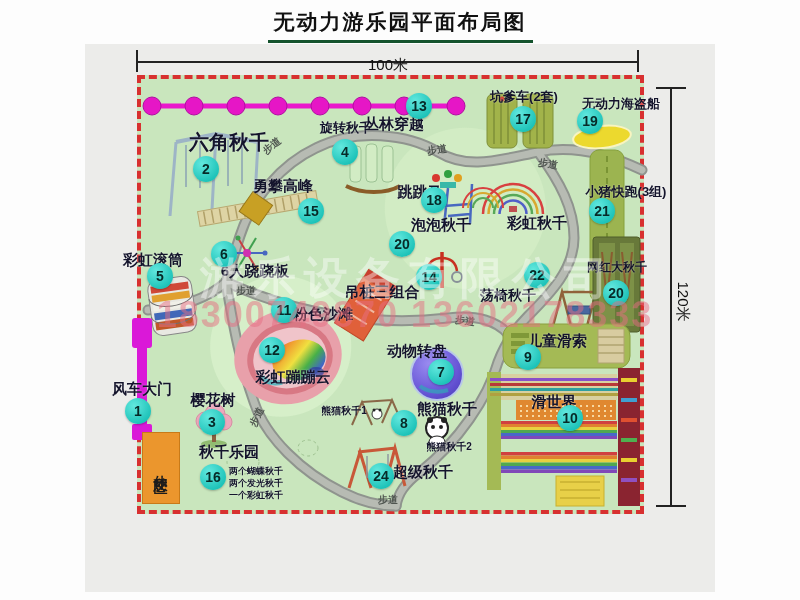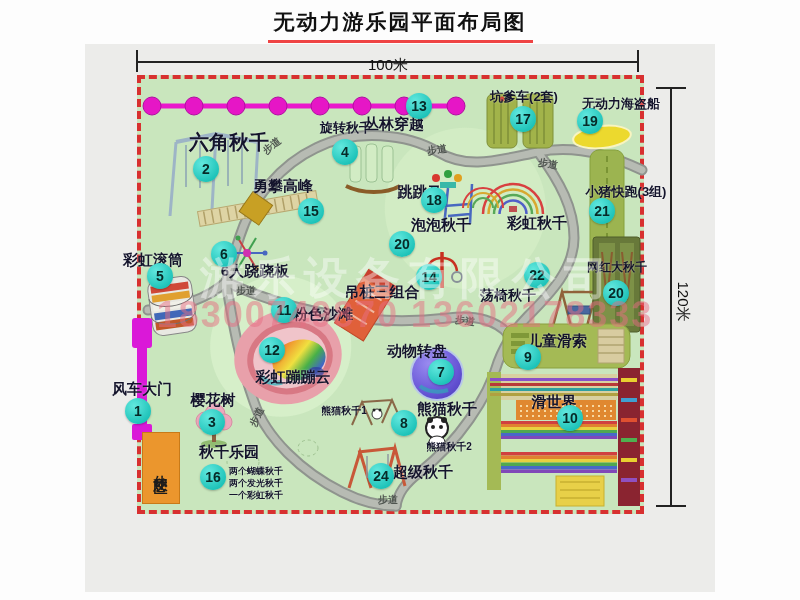--- a/index.html
+++ b/index.html
@@ -2,21 +2,21 @@
 <html><head>
 <meta charset="utf-8">
 <style>
   html,body{margin:0;padding:0;background:#ffffff;}
   .stage{position:relative;width:800px;height:600px;background:#fdfdfd;overflow:hidden;
          font-family:"Liberation Sans","DejaVu Sans",sans-serif;}
   .abs{position:absolute;}
   
   .page-title{position:absolute;top:8px;left:0;width:100%;text-align:center;z-index:60;}
   .page-title span{display:inline-block;font-size:21px;font-weight:bold;color:#111;
-        letter-spacing:2px;border-bottom:3px solid #ef4444;padding:0 6px 4px 6px;}
+        letter-spacing:2px;border-bottom:3px solid #14532d;padding:0 6px 4px 6px;}
   
   .content-bg{position:absolute;left:85px;top:44px;width:630px;height:548px;background:#ececea;}
   
   .map-bg{position:absolute;left:137px;top:75px;width:499px;height:431px;background:#c9e6bd;
         border:4px dashed #d83030;z-index:1;
         background-image:radial-gradient(circle at 28% 62%, #d6efc9 0 70px, rgba(0,0,0,0) 71px),
                          radial-gradient(circle at 65% 30%, #d2ecc4 0 80px, rgba(0,0,0,0) 81px);}
   svg.layer{position:absolute;left:0;top:0;z-index:5;}
   
   .dim{background:#222;z-index:55;}

